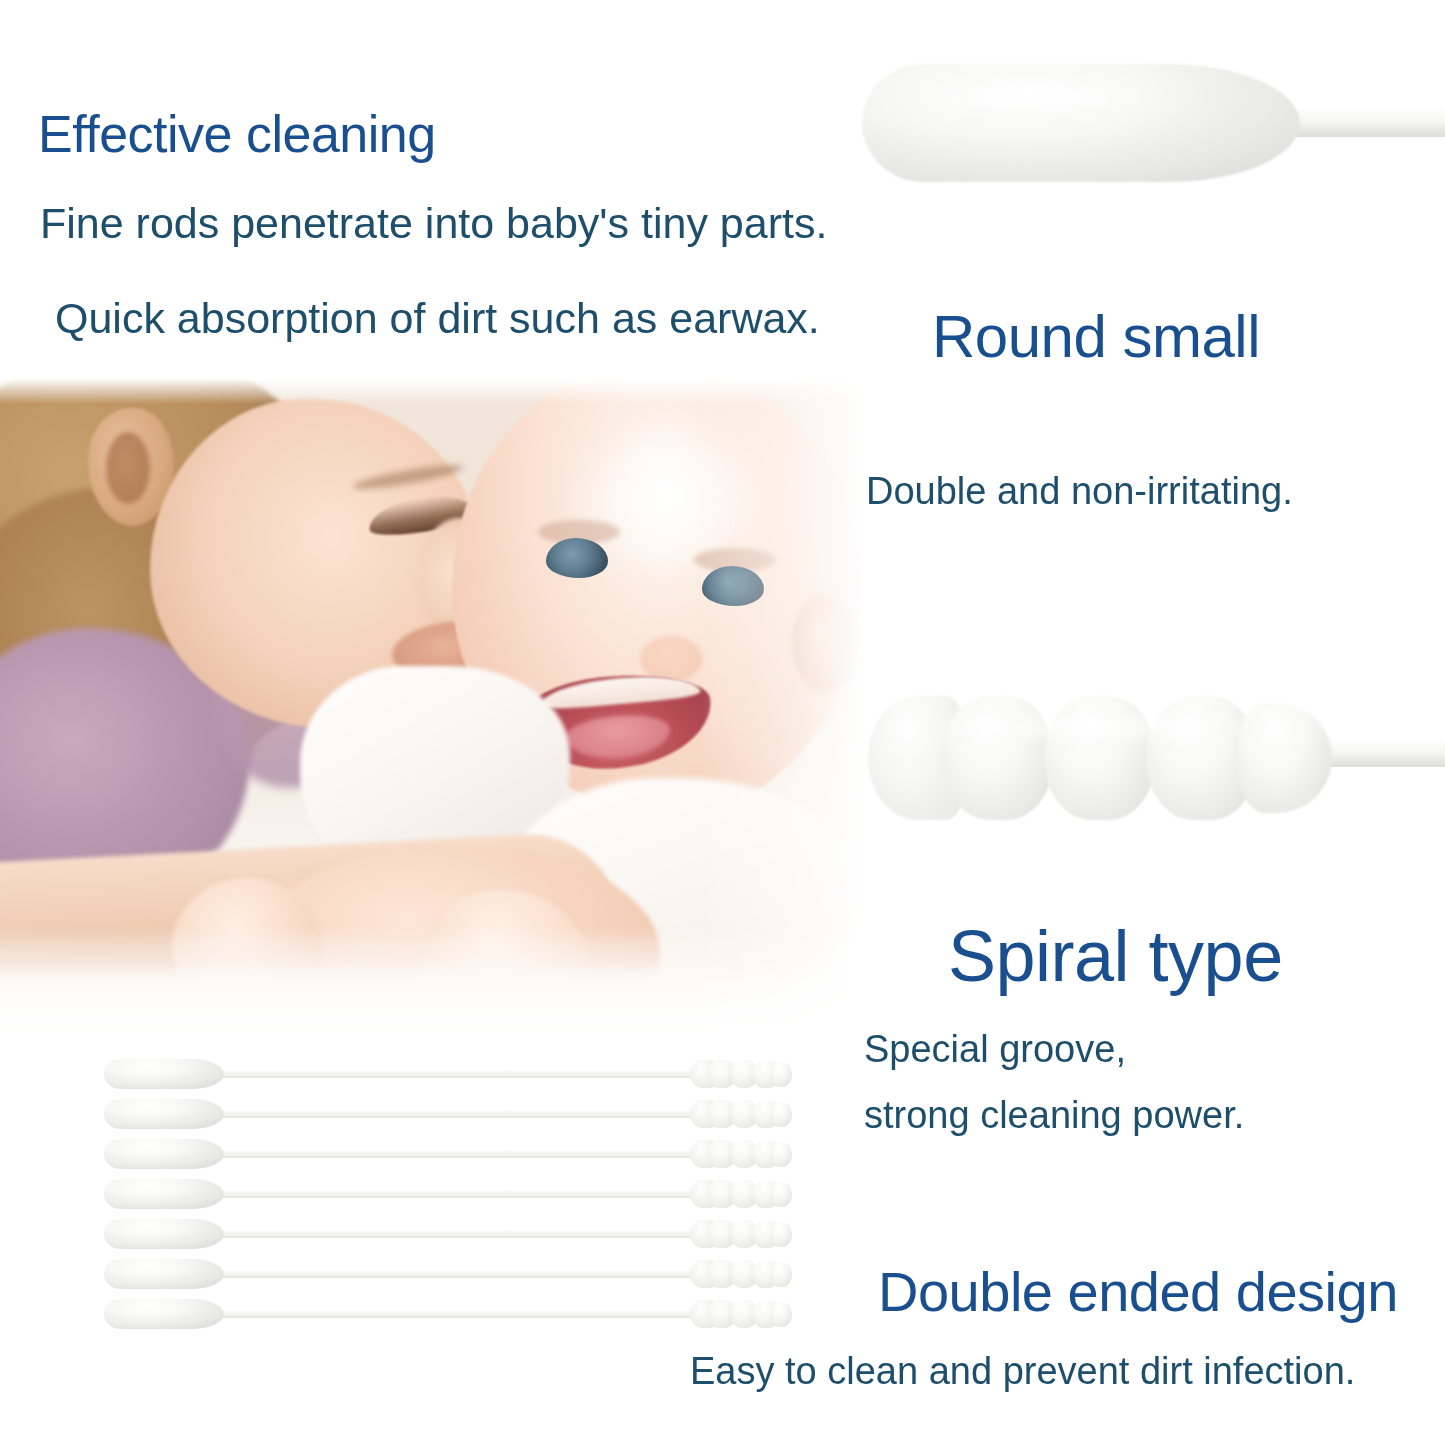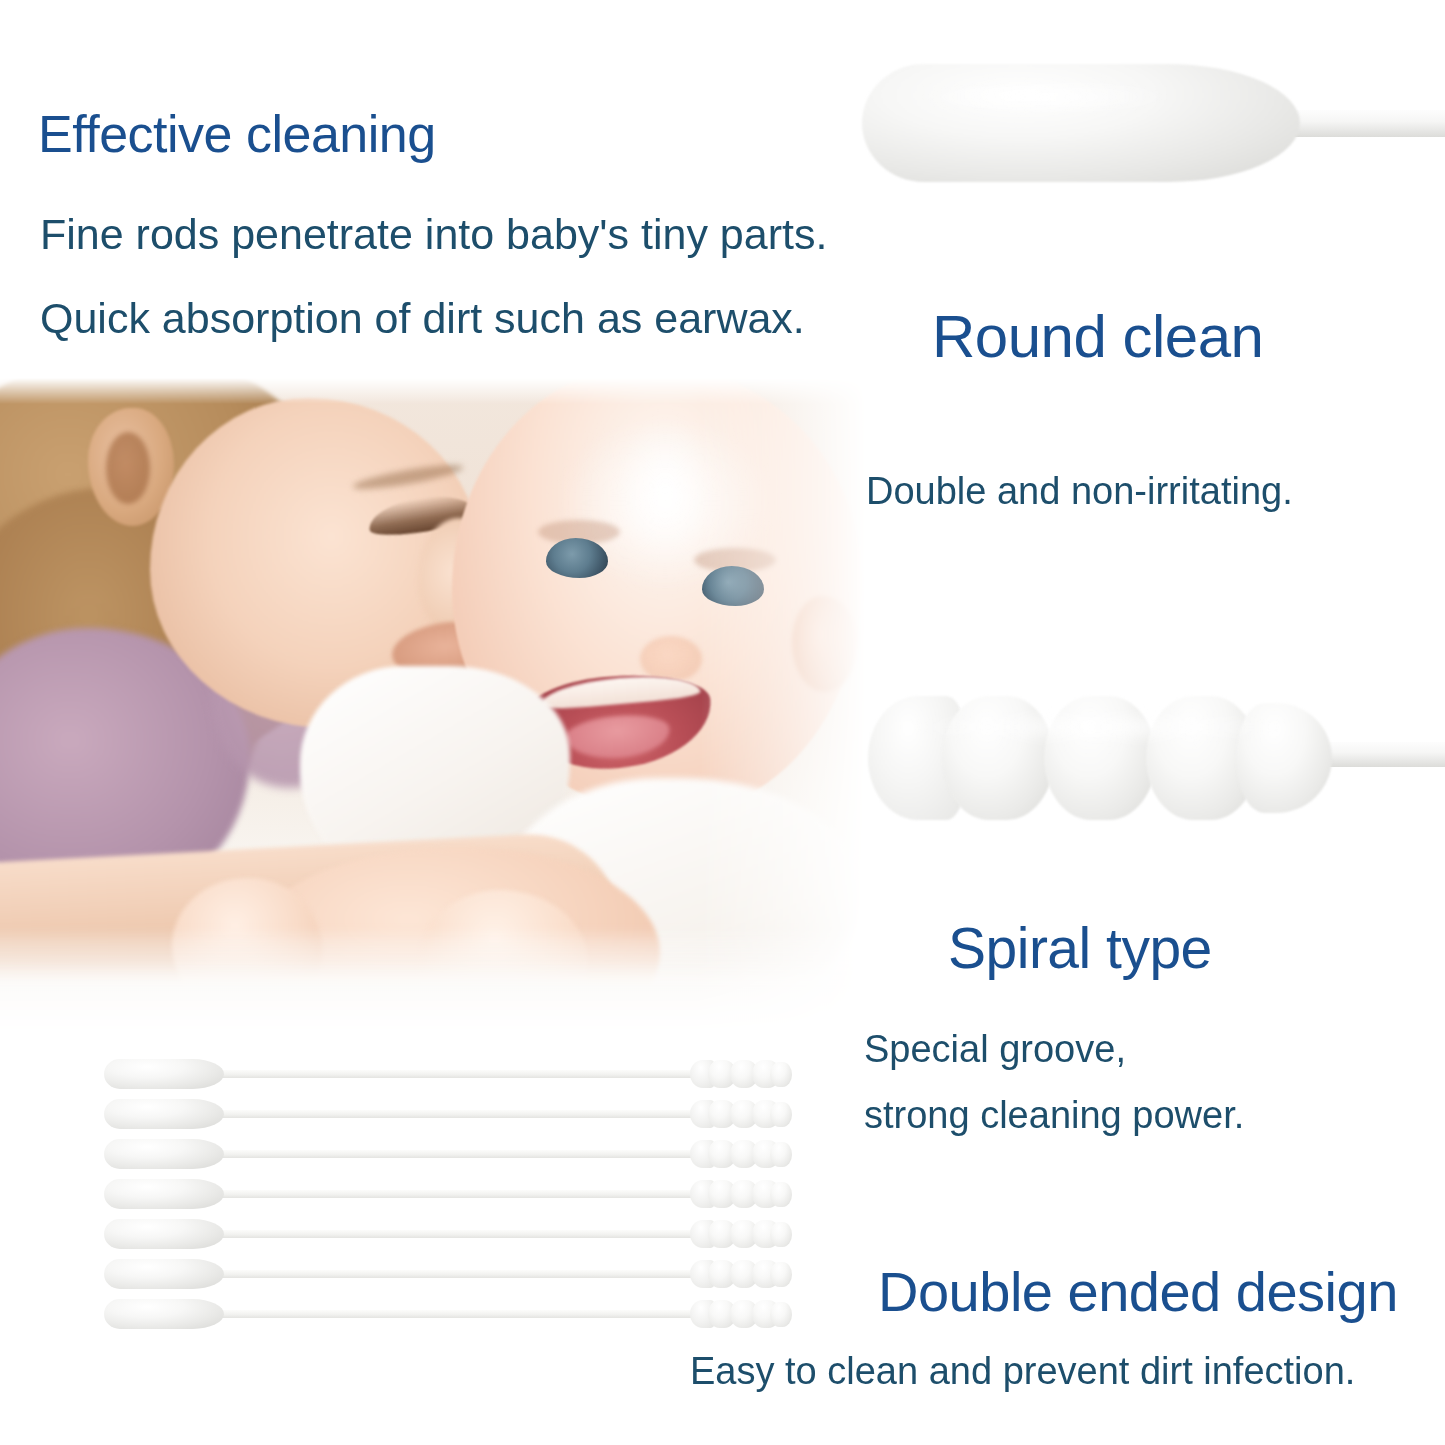--- a/index.html
+++ b/index.html
@@ -30,30 +30,30 @@
   .body-line {
     position: absolute;
     color: #1d4e6b;
     font-weight: 400;
     white-space: nowrap;
     line-height: 1;
   }
 
   
   #h-effective { left: 38px; top: 108px; font-size: 52px; }
-  #t-fine      { left: 40px; top: 213px; font-size: 43px; }
-  #t-quick     { left: 40px; top: 297px; font-size: 43px; }
+  #t-fine      { left: 40px; top: 202px; font-size: 43px; }
+  #t-quick     { left: 55px; top: 297px; font-size: 43px; }
 
   
   #h-round     { left: 932px; top: 307px; font-size: 60px; }
   #t-clean     { left: 866px; top: 409px; font-size: 38px; }
   #t-gentle    { left: 866px; top: 472px; font-size: 38px; }
 
   
-  #h-spiral    { left: 948px; top: 920px; font-size: 57px; }
+  #h-spiral    { left: 948px; top: 920px; font-size: 72px; }
   #t-special   { left: 864px; top: 1030px; font-size: 38px; }
   #t-strong    { left: 864px; top: 1096px; font-size: 38px; }
 
   
   #h-double    { left: 878px; top: 1264px; font-size: 56px; }
   #t-easy      { left: 690px; top: 1352px; font-size: 38px; }
 
   
   #photo {
     position: absolute;
@@ -486,21 +486,21 @@
         <div class="ridge q2"></div>
         <div class="ridge q3"></div>
         <div class="ridge q4"></div>
       </div>
     </div>
 
   <div class="heading" id="h-effective">Effective cleaning</div>
   <div class="body-line" id="t-fine">Fine rods penetrate into baby's tiny parts.</div>
   <div class="body-line" id="t-quick">Quick absorption of dirt such as earwax.</div>
 
-  <div class="heading" id="h-round">Round clean</div>
+  <div class="heading" id="h-round">Round small</div>
   <div class="body-line" id="t-gentle">Double and non-irritating.</div>
 
   <div class="heading" id="h-spiral">Spiral type</div>
   <div class="body-line" id="t-strong">strong cleaning power.</div>
   <div class="body-line" id="t-special">Special groove,</div>
 
   <div class="heading" id="h-double">Double ended design</div>
   <div class="body-line" id="t-easy">Easy to clean and prevent dirt infection.</div>
 
 </div>

